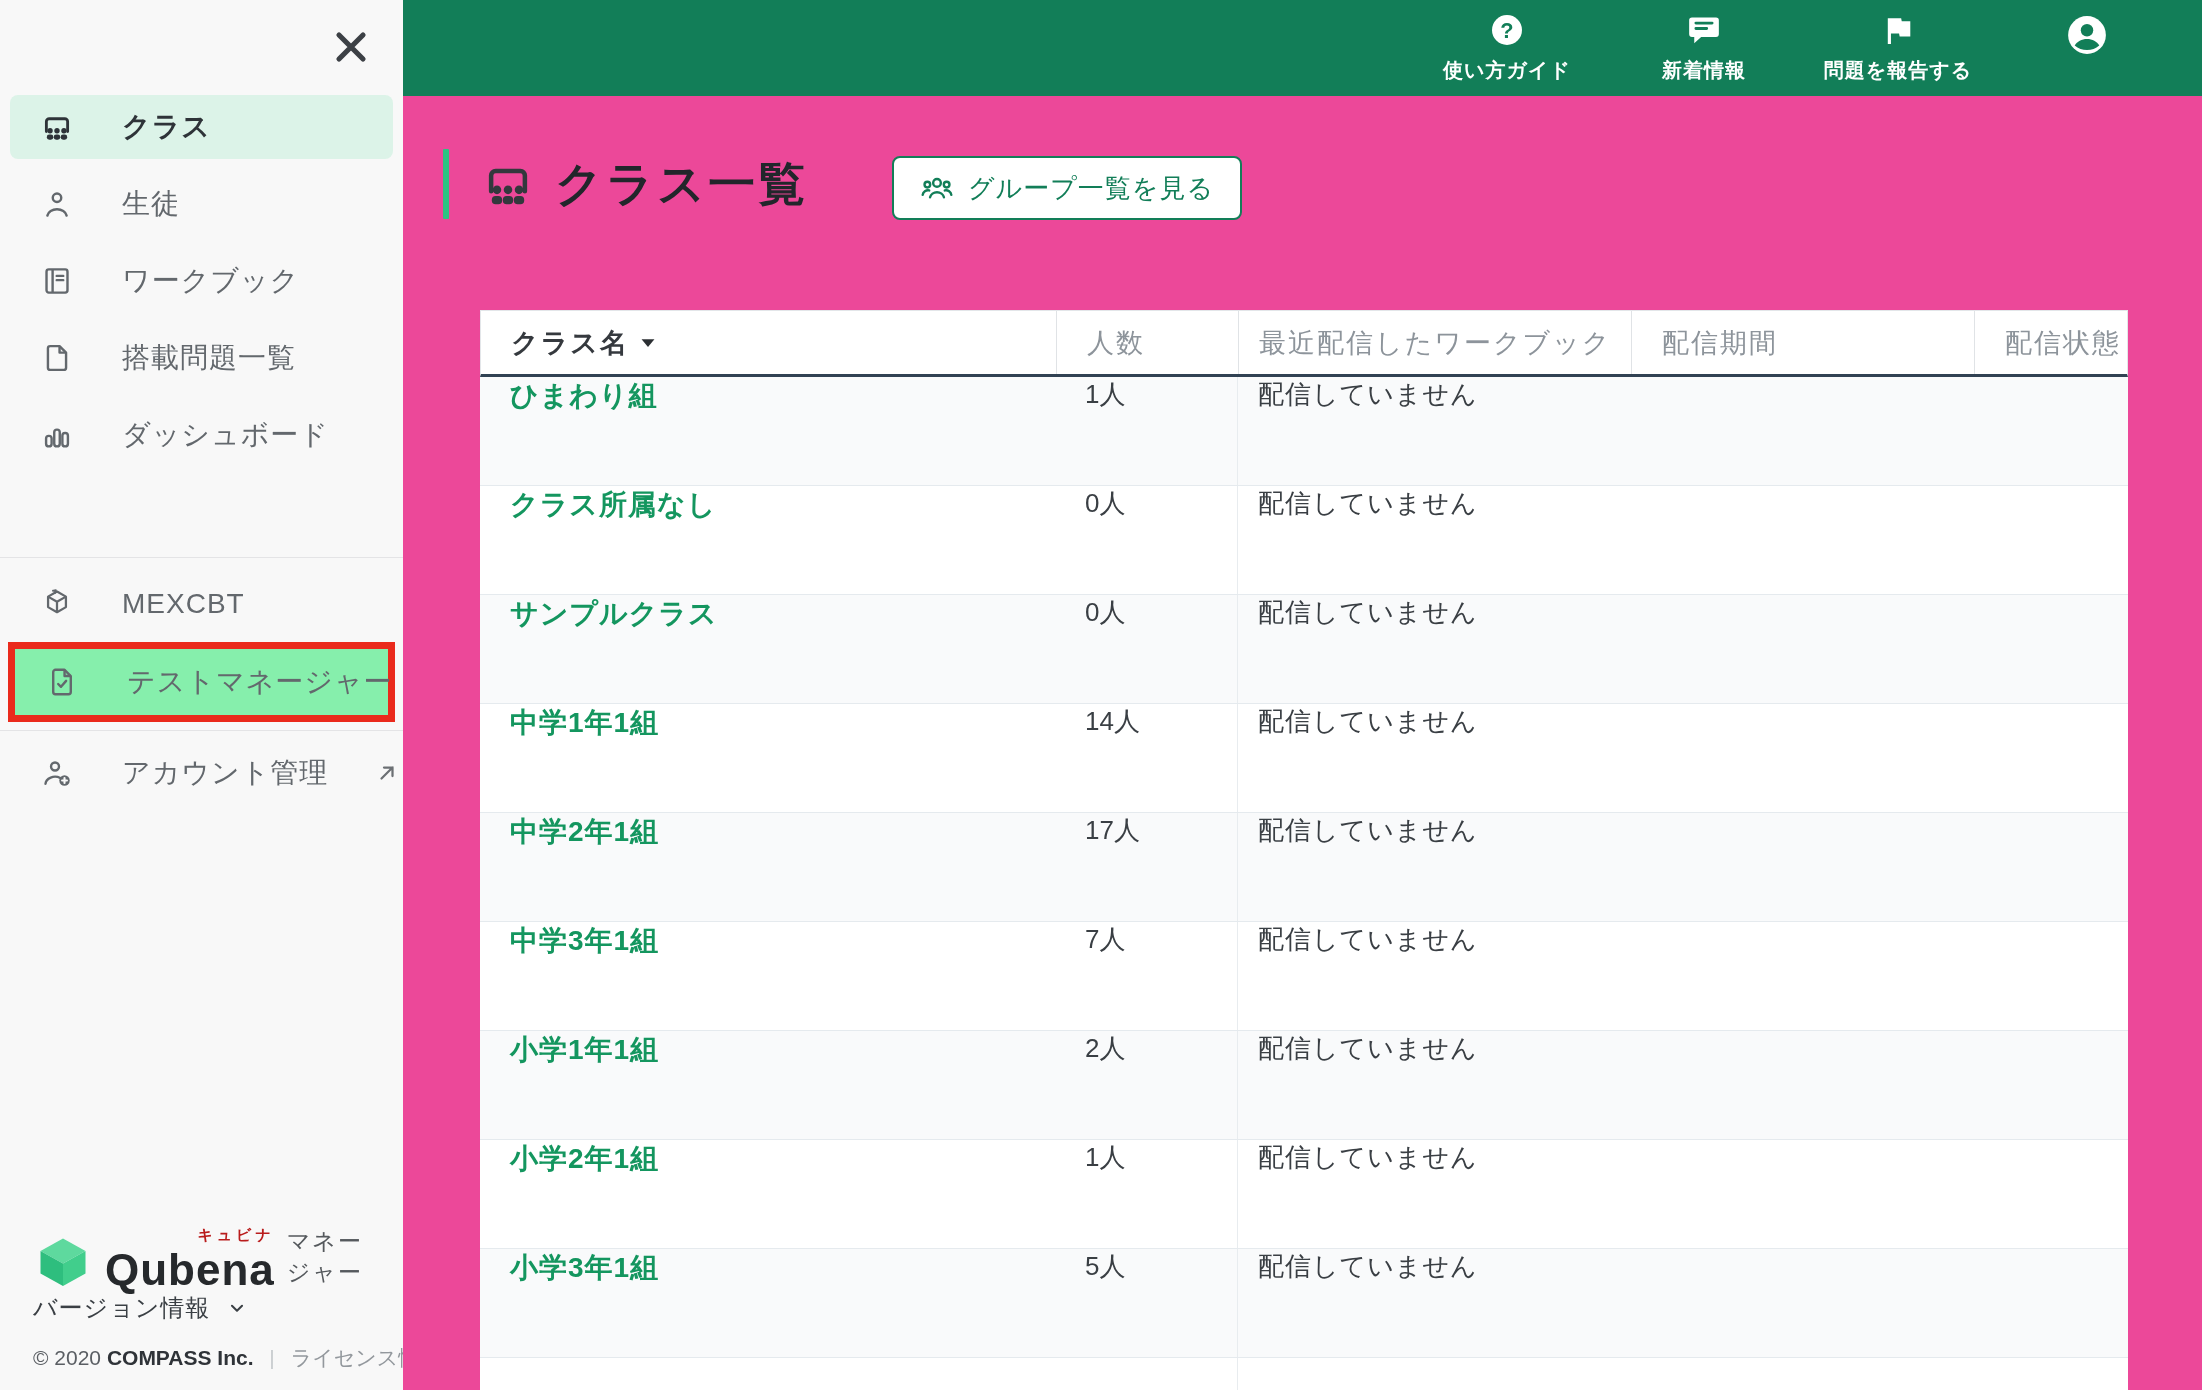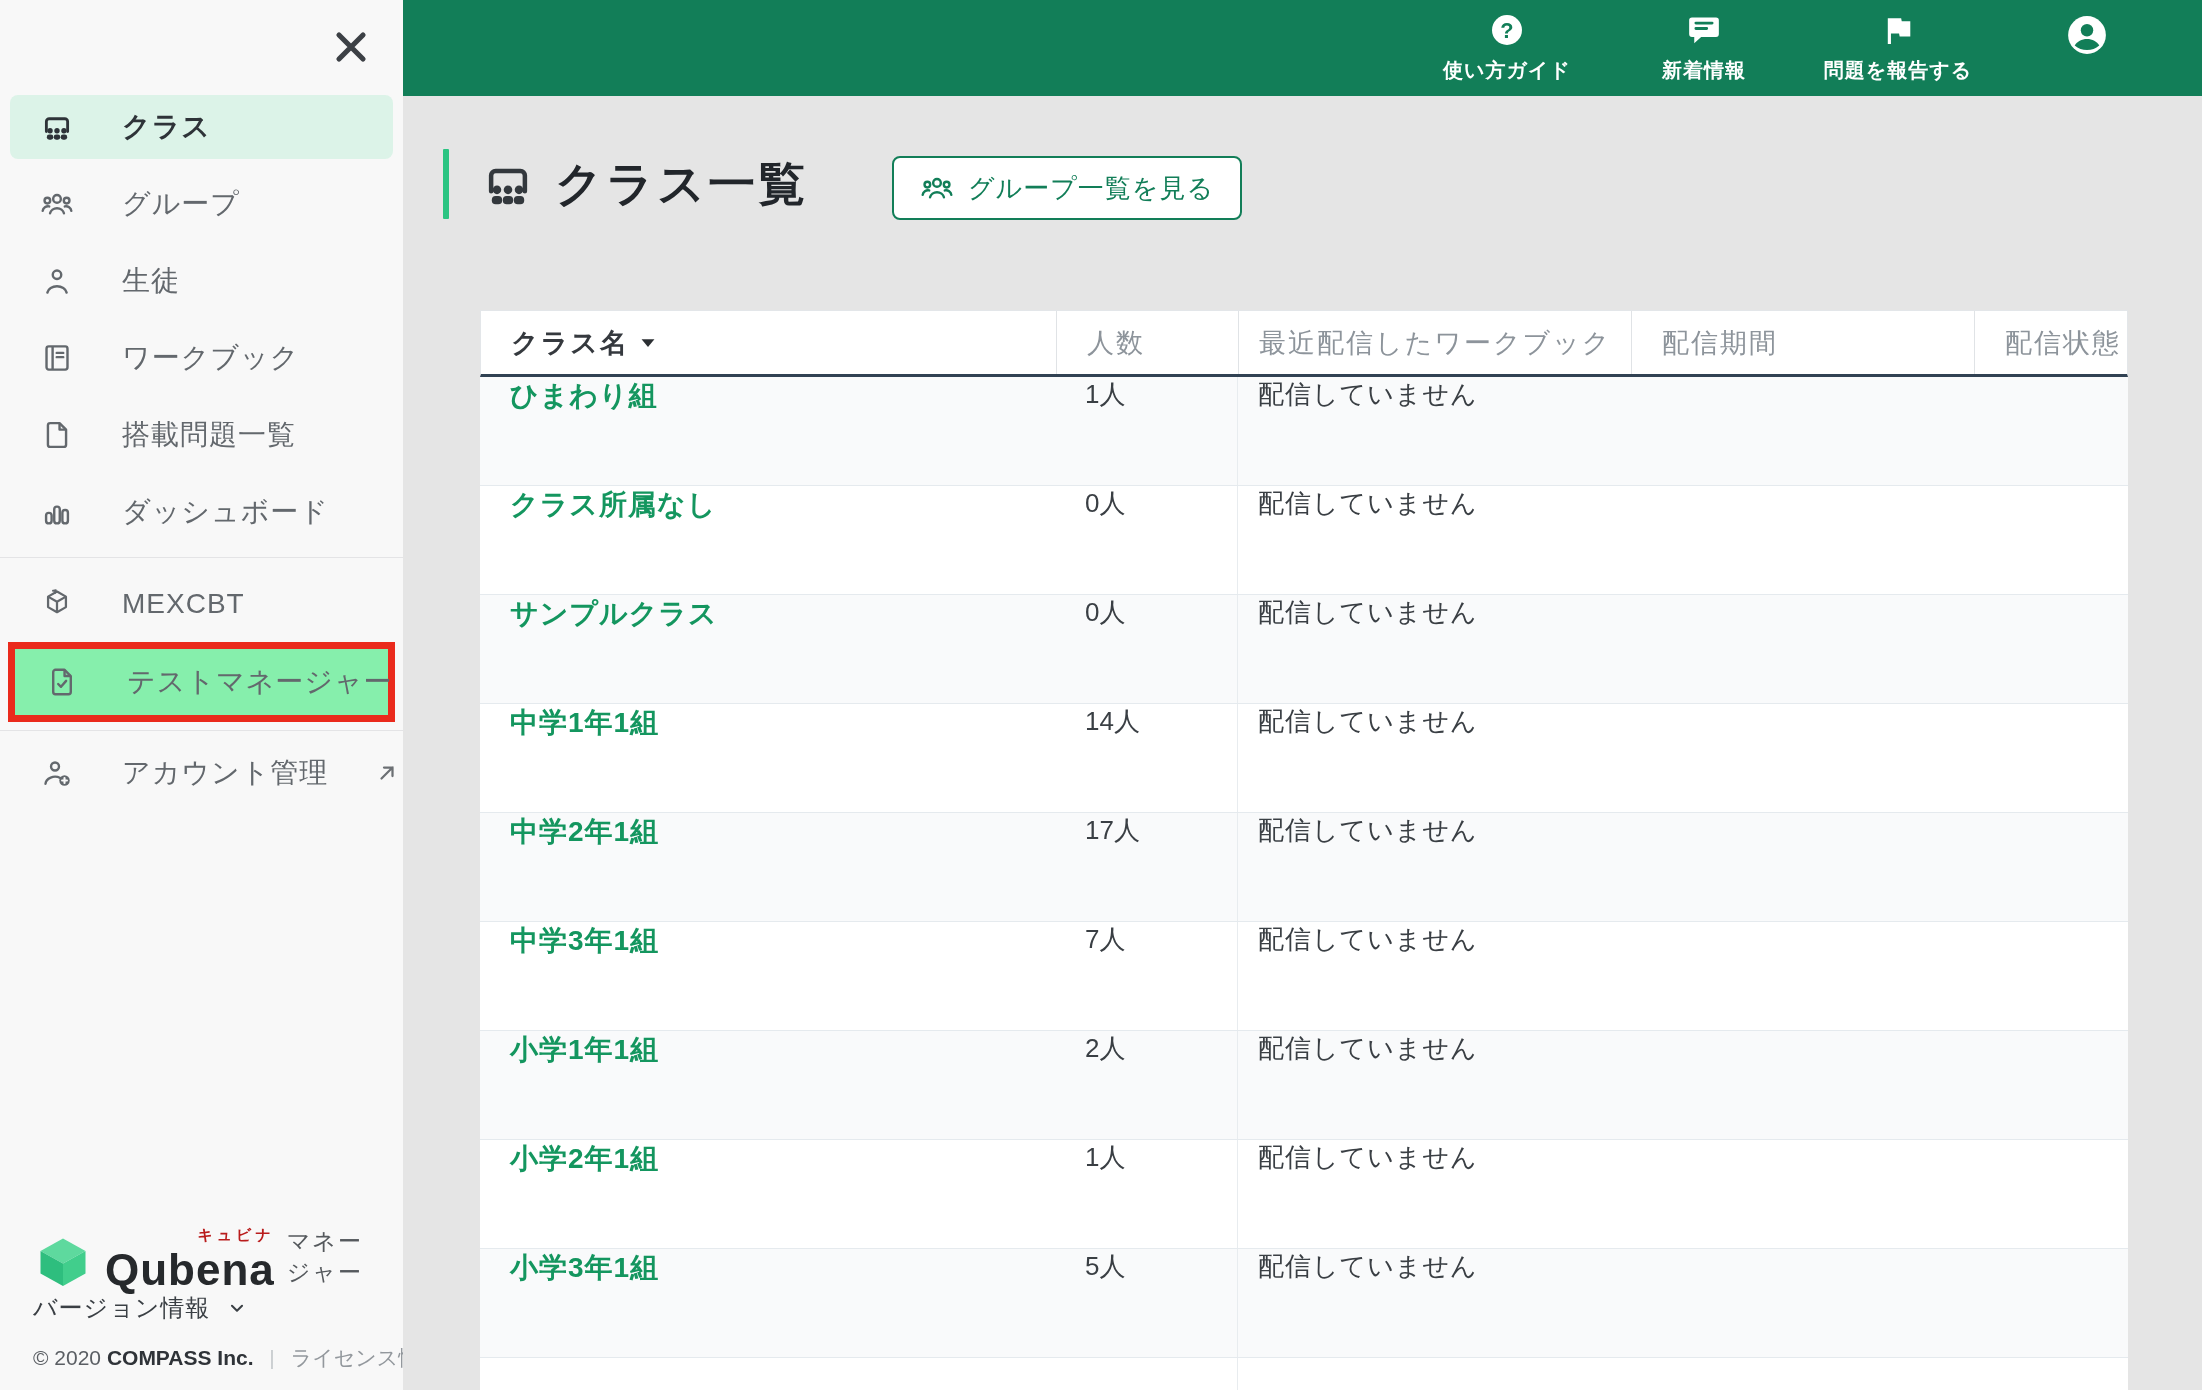--- a/index.html
+++ b/index.html
@@ -52,21 +52,21 @@
   .tb-item{position:absolute;top:12px;width:190px;text-align:center;color:#fff;cursor:pointer;}
   .tb-item .tb-icon{display:inline-block;width:36px;height:36px;}
   .tb-item .tb-icon svg{width:36px;height:36px;}
   .tb-label{margin-top:5px;font-size:20px;font-weight:600;letter-spacing:1px;}
   .profile-btn{position:absolute;top:13px;left:1639px;width:90px;text-align:center;border:none;
                background:transparent;padding:0;cursor:pointer;}
   .profile-btn .tb-icon{width:44px;height:44px;display:inline-block;}
   .profile-btn .tb-icon svg{width:44px;height:44px;}
 
   
-  .main{position:absolute;left:403px;top:96px;width:1799px;height:1294px;background:#e5e5e5;}
+  .main{position:absolute;left:403px;top:96px;width:1799px;height:1294px;background:#ec4899;}
   .page-head{position:absolute;top:52px;left:40px;display:flex;align-items:center;height:72px;}
   .accent-bar{width:6px;height:70px;background:var(--accent,#2BC482);border-radius:1px;}
   .title-icon{width:54px;height:54px;margin-left:32px;color:#33383D;}
   .title-icon svg{width:54px;height:54px;}
   .page-title{margin:0 0 0 20px;font-size:47px;font-weight:800;color:#22262B;letter-spacing:3px;}
   .group-btn{position:absolute;left:489px;top:60px;height:64px;display:flex;align-items:center;gap:14px;
              padding:0 26px;background:#fff;border:2px solid var(--green,#127E58);border-radius:8px;
              color:var(--green,#127E58);font-size:26px;font-weight:400;cursor:pointer;letter-spacing:1px;
              font-family:inherit;}
   .group-btn .g-icon{width:34px;height:34px;display:inline-flex;}
@@ -109,33 +109,20 @@
                 <circle cx="7.1" cy="14.6" r="1.9"></circle>
                 <circle cx="12" cy="14.6" r="1.9"></circle>
                 <circle cx="16.9" cy="14.6" r="1.9"></circle>
                 <rect x="4.8" y="17.3" width="4.6" height="3.7" rx="1.7"></rect>
                 <rect x="9.7" y="17.3" width="4.6" height="3.7" rx="1.7"></rect>
                 <rect x="14.6" y="17.3" width="4.6" height="3.7" rx="1.7"></rect>
               </g>
             </svg>
           </span>
           <span class="s-label">クラス</span>
-        </div>
-        <div class="side-item">
-          <span class="s-icon">
-            <svg viewBox="0 0 24 24" fill="none" stroke="currentColor" stroke-width="1.7" stroke-linecap="round">
-              <circle cx="12" cy="8.4" r="2.7"></circle>
-              <path d="M7.1 18.5 a5 4.4 0 0 1 9.8 0"></path>
-              <circle cx="5.2" cy="9.6" r="2"></circle>
-              <path d="M1.9 16.8 a3.8 3.5 0 0 1 4.6 -3.1"></path>
-              <circle cx="18.8" cy="9.6" r="2"></circle>
-              <path d="M22.1 16.8 a3.8 3.5 0 0 0 -4.6 -3.1"></path>
-            </svg>
-          </span>
-          <span class="s-label">グループ</span>
         </div>
         <div class="side-item">
           <span class="s-icon">
             <svg viewBox="0 0 24 24" fill="none" stroke="currentColor" stroke-width="1.7" stroke-linecap="round">
               <circle cx="12" cy="7.6" r="3"></circle>
               <path d="M5.2 20.2 a6.9 5.4 0 0 1 13.6 0"></path>
             </svg>
           </span>
           <span class="s-label">生徒</span>
         </div>

